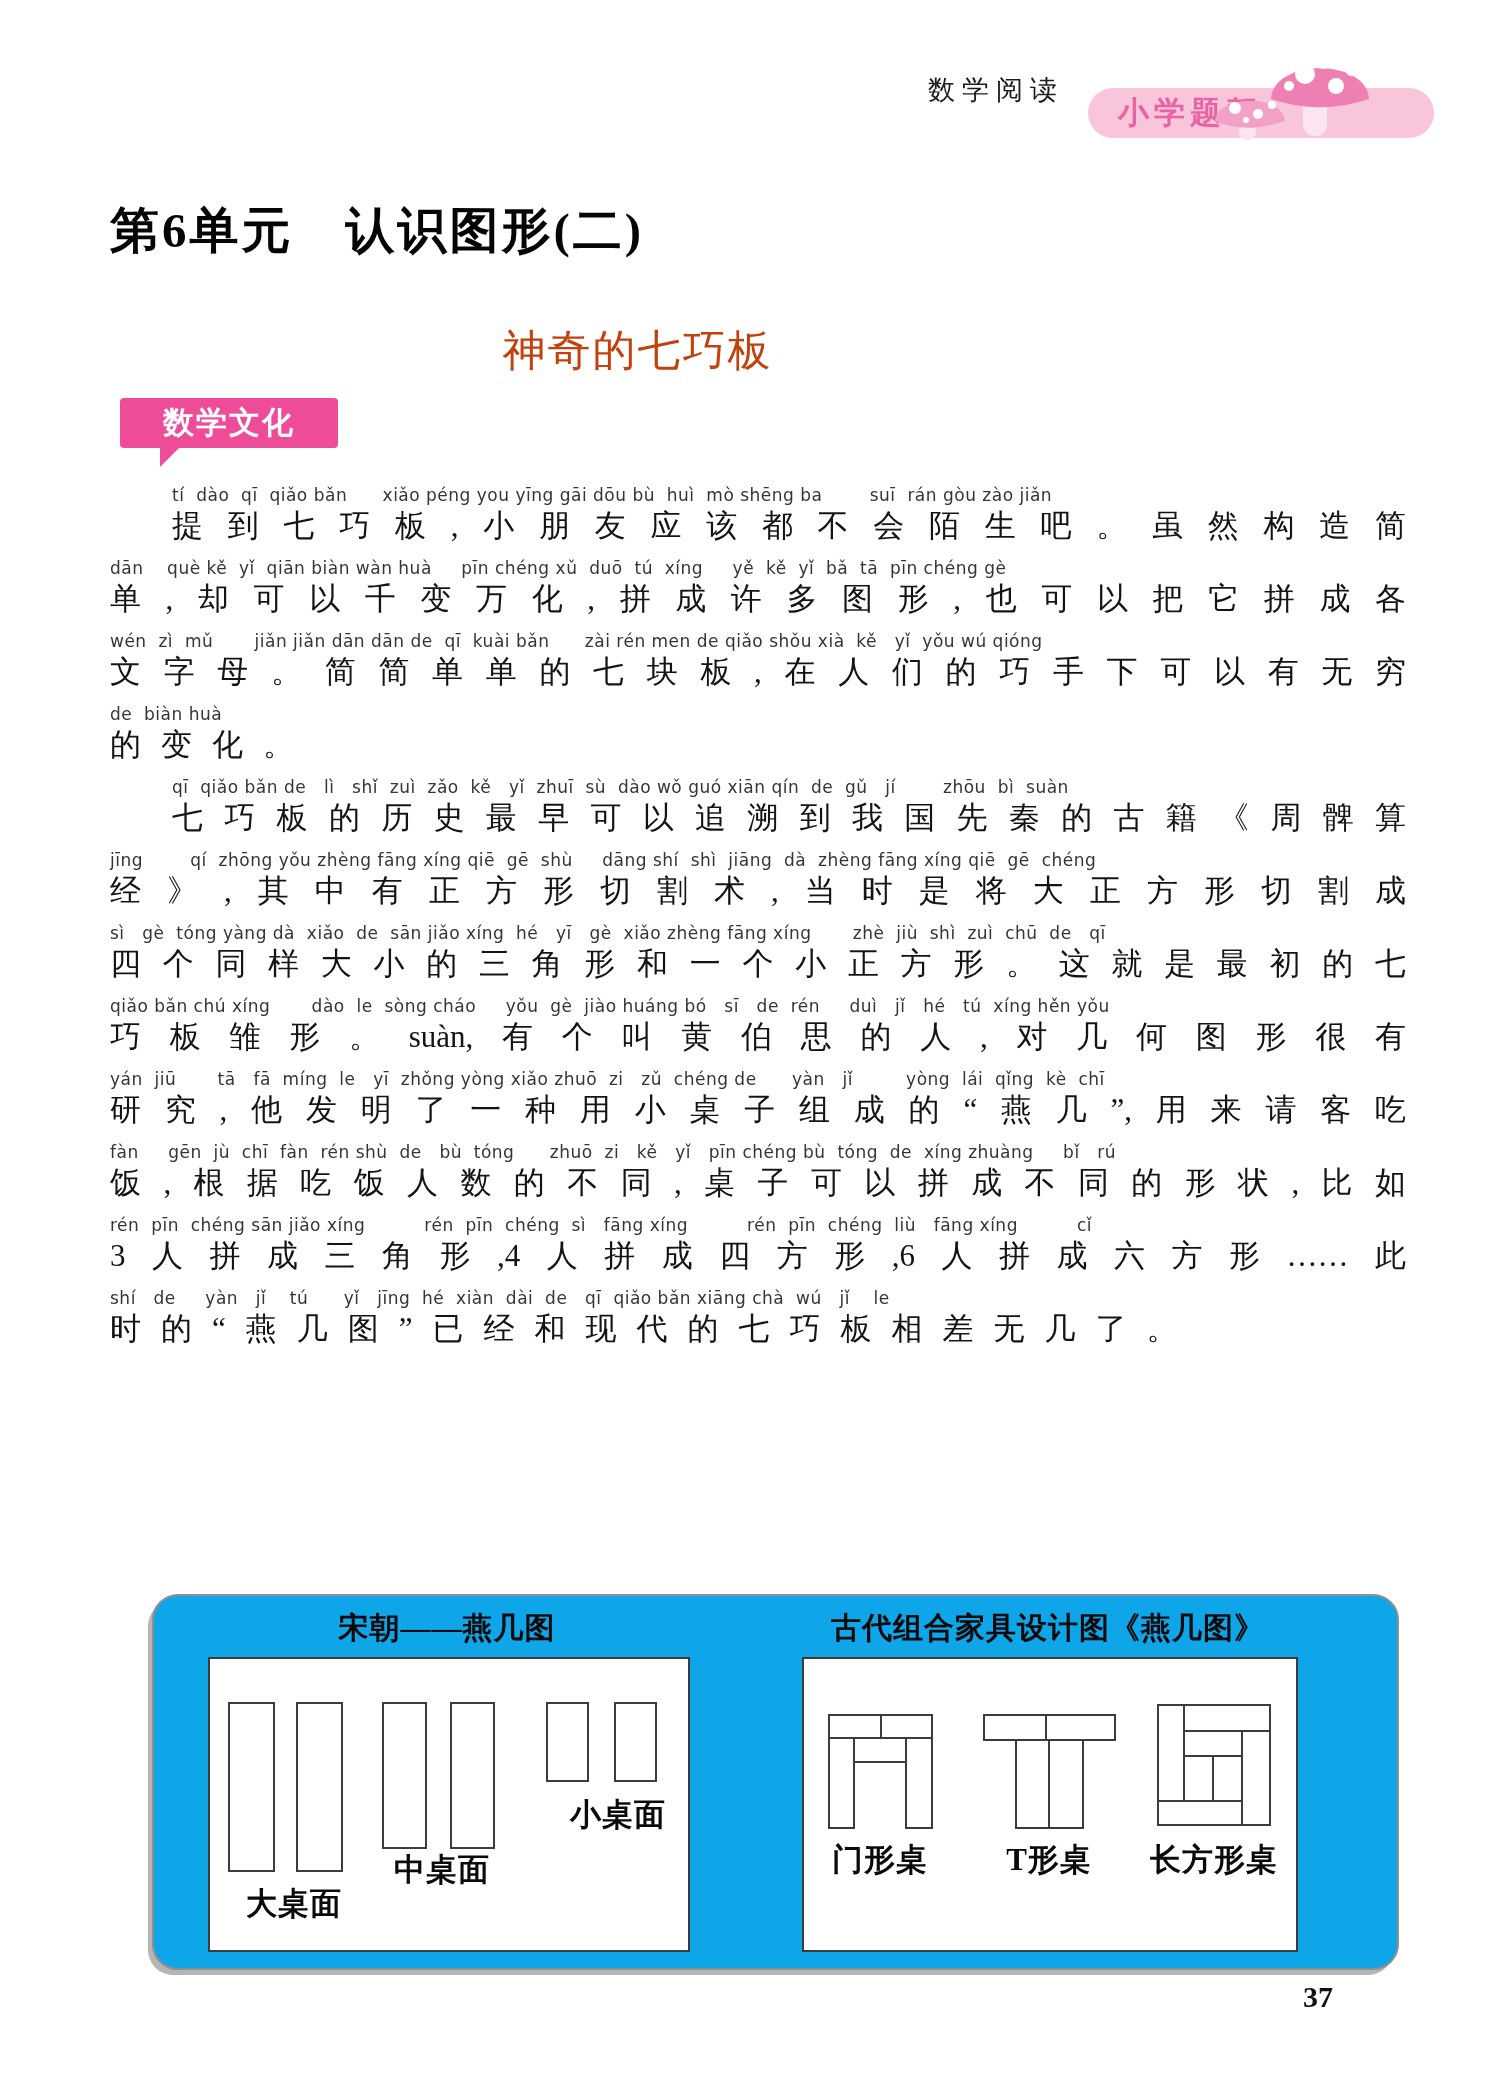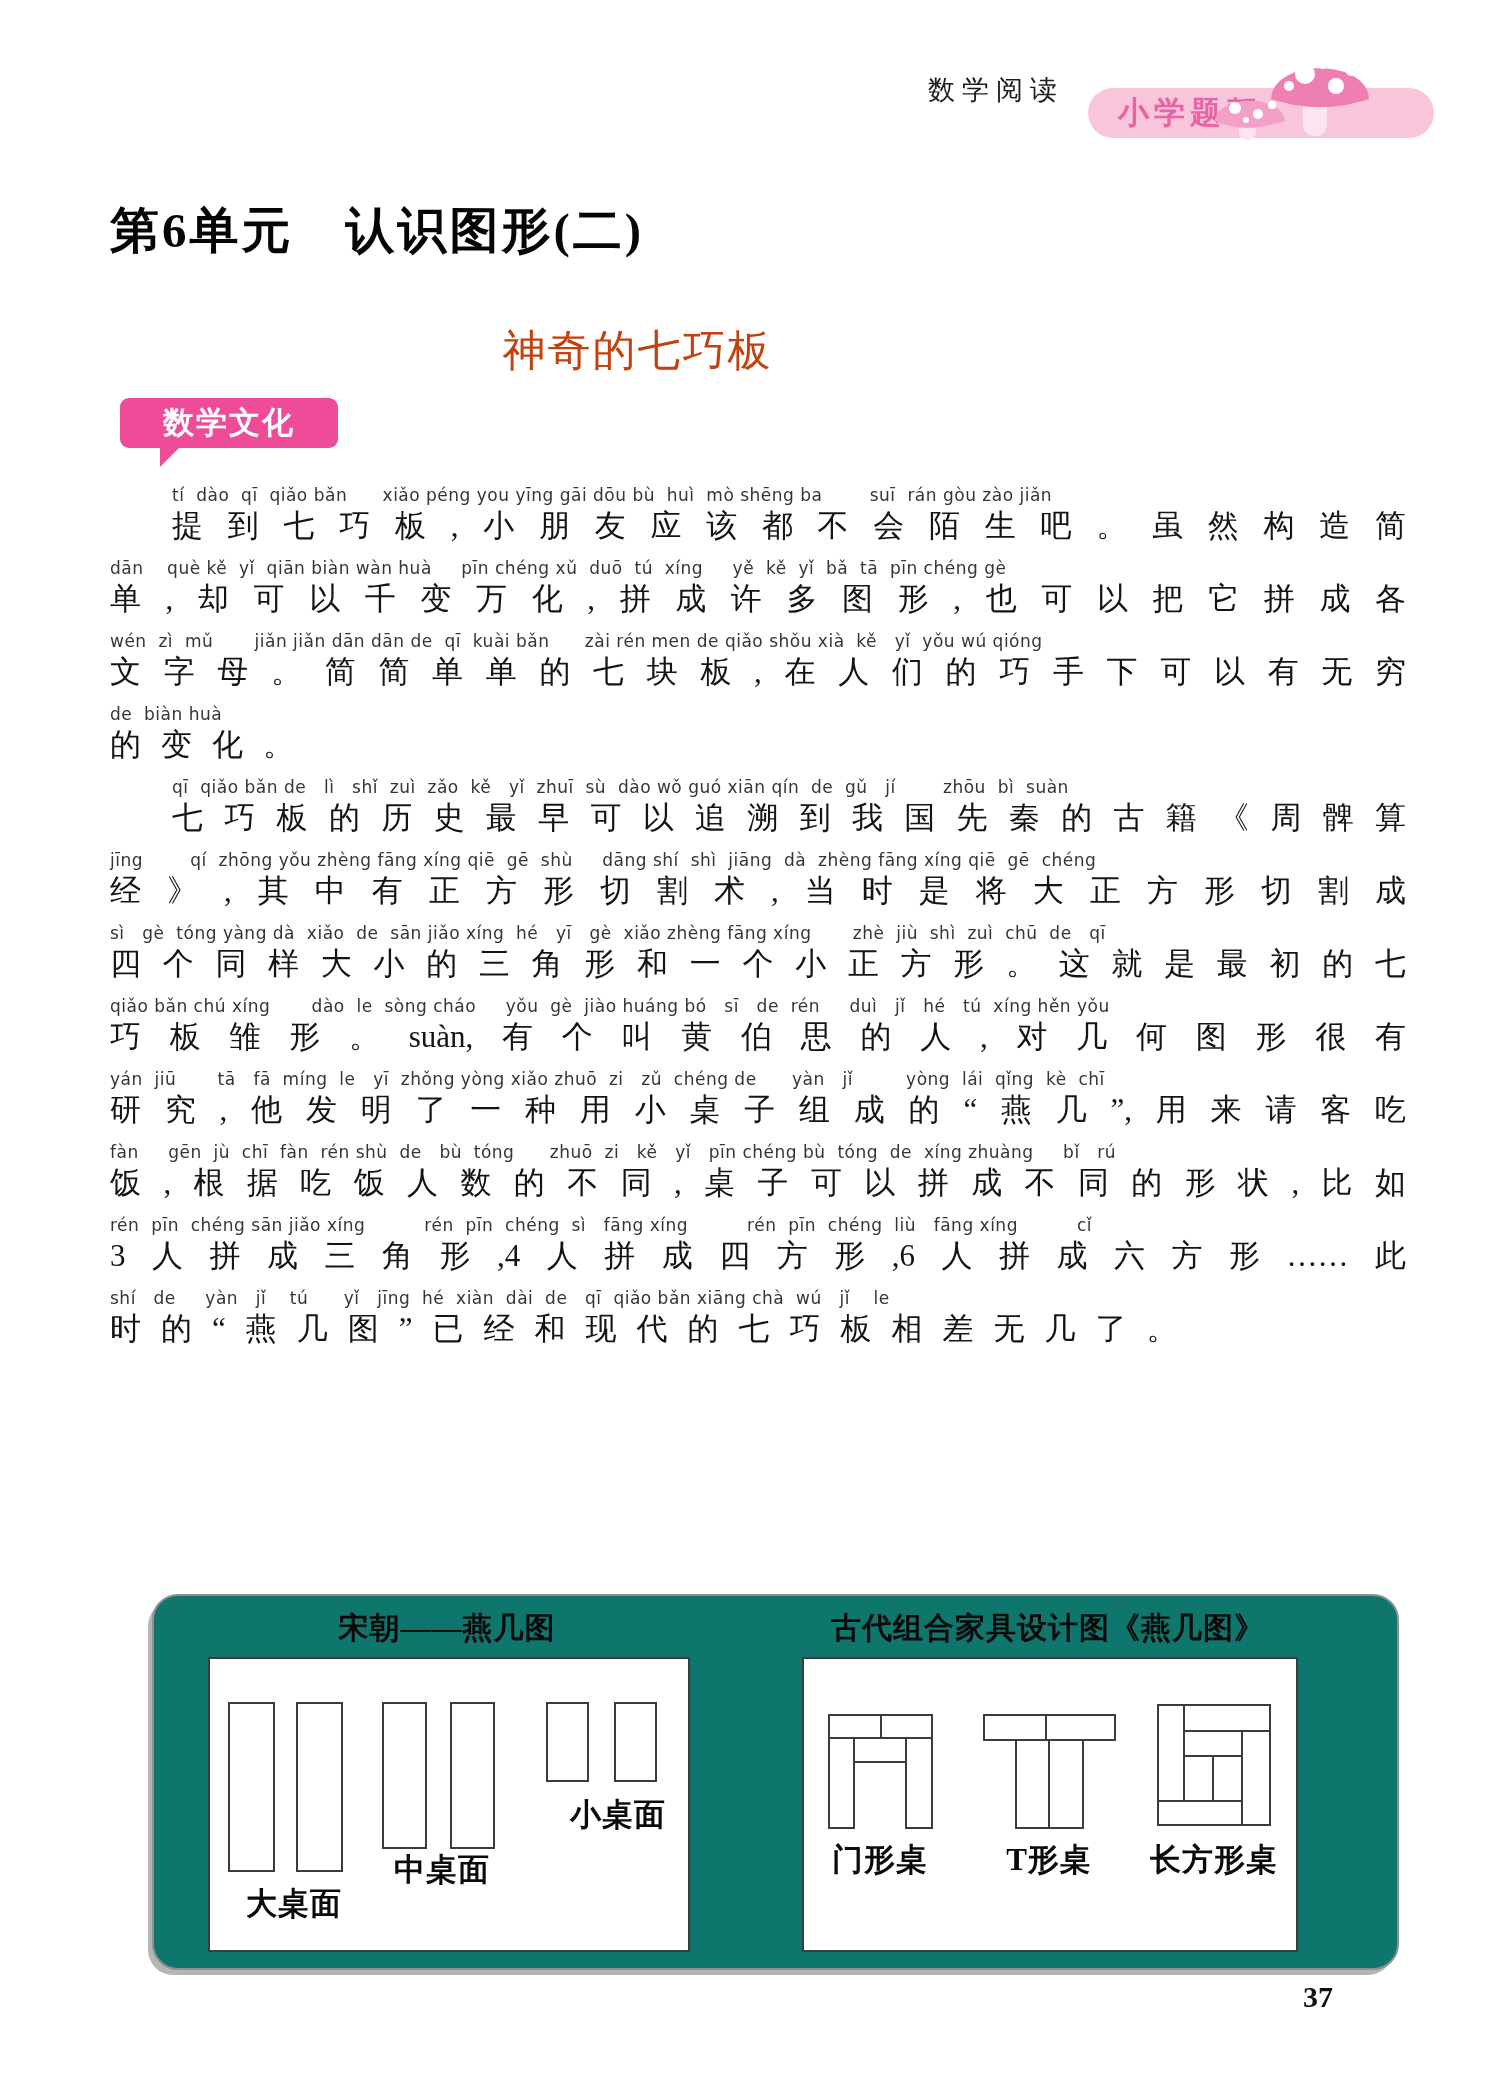--- a/index.html
+++ b/index.html
@@ -32,21 +32,21 @@
     position:absolute;left:110px;top:198px;
     font-size:49px;font-weight:bold;letter-spacing:3px;color:#050505;
   }
   .article-title{
     position:absolute;left:0;top:322px;width:1275px;text-align:center;
     font-size:43px;letter-spacing:2px;color:#c2410c;
     font-family:"Liberation Sans","DejaVu Sans",sans-serif;
   }
   .badge{
     position:absolute;left:120px;top:398px;width:218px;height:50px;
-    background:#ee4c99;border-radius:9px;
+    background:#ee4c99;border-radius:4px;
     text-align:center;line-height:50px;
     font-size:31px;font-weight:bold;color:#ffffff;letter-spacing:2px;
     font-family:"Liberation Sans","DejaVu Sans",sans-serif;
   }
   .badge .tail{
     position:absolute;left:40px;bottom:-19px;width:0;height:0;
     border-top:22px solid #ee4c99;border-right:22px solid transparent;
   }
   
   .bodytext{position:absolute;left:110px;top:473px;width:1296px;}
@@ -58,21 +58,21 @@
   }
   .hanzi{
     height:40px;line-height:40px;font-size:31px;color:#141414;
     text-align:justify;text-align-last:justify;margin-top:0;margin-bottom:11px;
   }
   .ind{padding-left:62px;}
   .nojust{text-align-last:left;letter-spacing:20px;}
   
   .figurebox{
     position:absolute;left:152px;top:1594px;width:1243px;height:372px;
-    border:2px solid #8f8f8f;border-radius:26px;background:#0f766e;
+    border:2px solid #8f8f8f;border-radius:26px;background:#0ea5e9;
     box-shadow:-5px 6px 0 -1px #b5b5b5;
   }
   .panel-title{
     position:absolute;top:12px;text-align:center;
     font-size:30px;font-weight:bold;color:#0a0a0a;letter-spacing:1px;
   }
   .pt-left{left:54px;width:478px;}
   .pt-right{left:648px;width:492px;}
   .innerbox{
     position:absolute;top:61px;height:291px;

